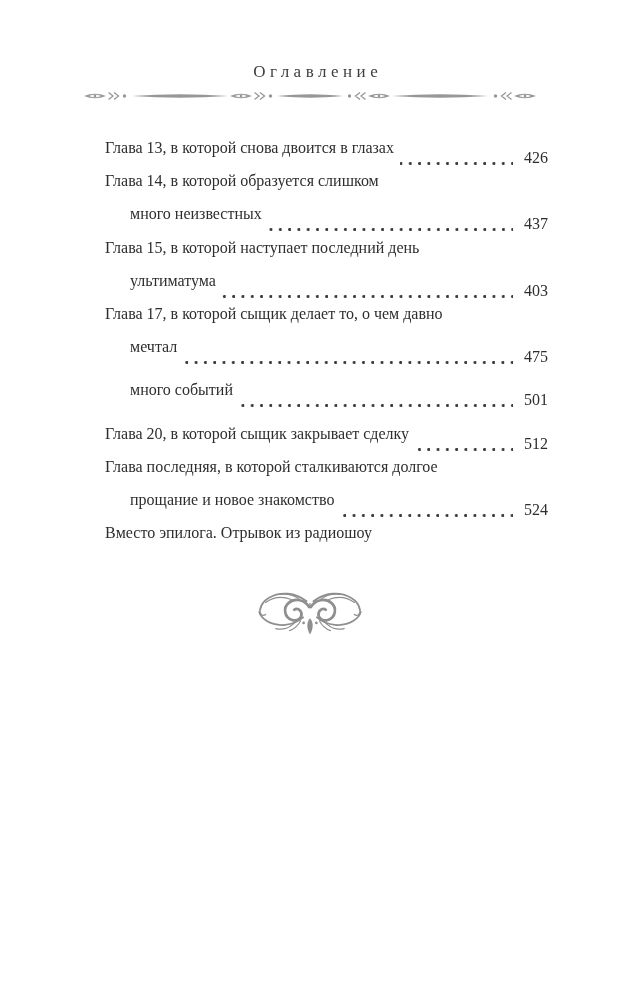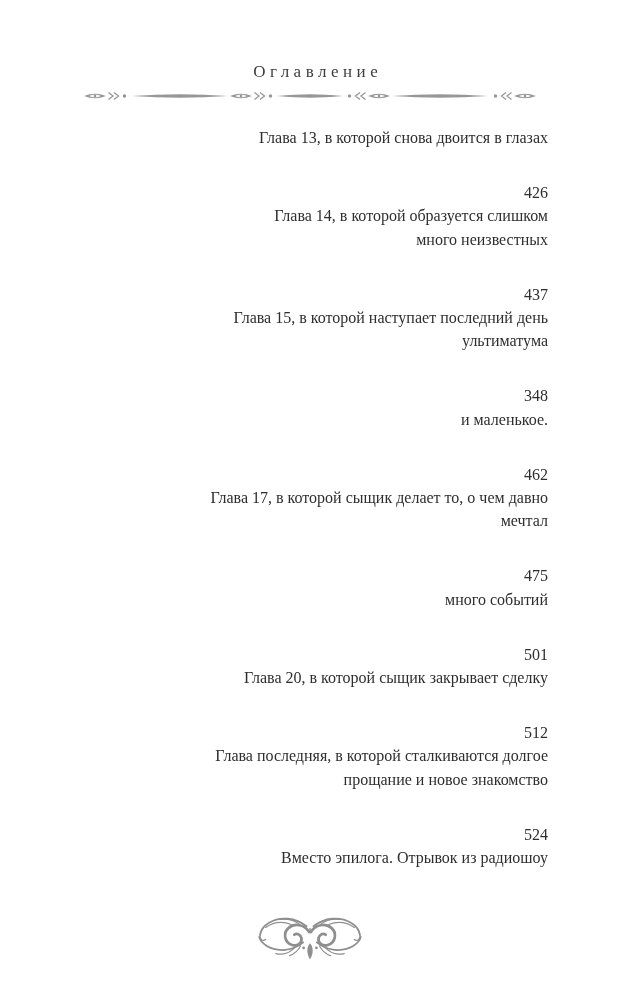--- a/index.html
+++ b/index.html
@@ -21,21 +21,21 @@
     text-indent:4.5px;
     color:#3d3d3d;
     padding-left:12px;
   }
   .divider{display:block;margin:7px auto 0;}
   .toc{
     margin:23px 71px 0 105px;
     font-size:16px;
     line-height:23.2px;
   }
-  .row{display:flex;align-items:flex-end;flex-direction:column;}
+  .row{display:flex;align-items:center;}
   .row.indent{padding-left:25px;}
   .txt{flex:0 1 auto;white-space:nowrap;}
   .leader{
     flex:1 1 12px;
     align-self:flex-end;
     height:12px;
     margin:0 5px 0 6px;
     background-image:radial-gradient(circle at 1.5px 1.5px,#3b3b3b 1.25px,rgba(0,0,0,0) 1.7px);
     background-size:9.3px 3px;
     background-repeat:repeat-x;
@@ -88,26 +88,21 @@
       <span class="leader"></span>
       <span class="pg">437</span>
     </div>
       <div class="row">
       <span class="txt">Глава 15, в которой наступает последний день</span>
 
     </div>
       <div class="row indent">
       <span class="txt">ультиматума</span>
       <span class="leader"></span>
-      <span class="pg">348</span>
-    </div>
-      <div class="row indent">
-      <span class="txt">и маленькое.</span>
-      <span class="leader"></span>
-      <span class="pg">462</span>
+      <span class="pg">403</span>
     </div>
       <div class="row">
       <span class="txt">Глава 17, в которой сыщик делает то, о чем давно</span>
 
     </div>
       <div class="row indent">
       <span class="txt">мечтал</span>
       <span class="leader"></span>
       <span class="pg">475</span>
     </div>

